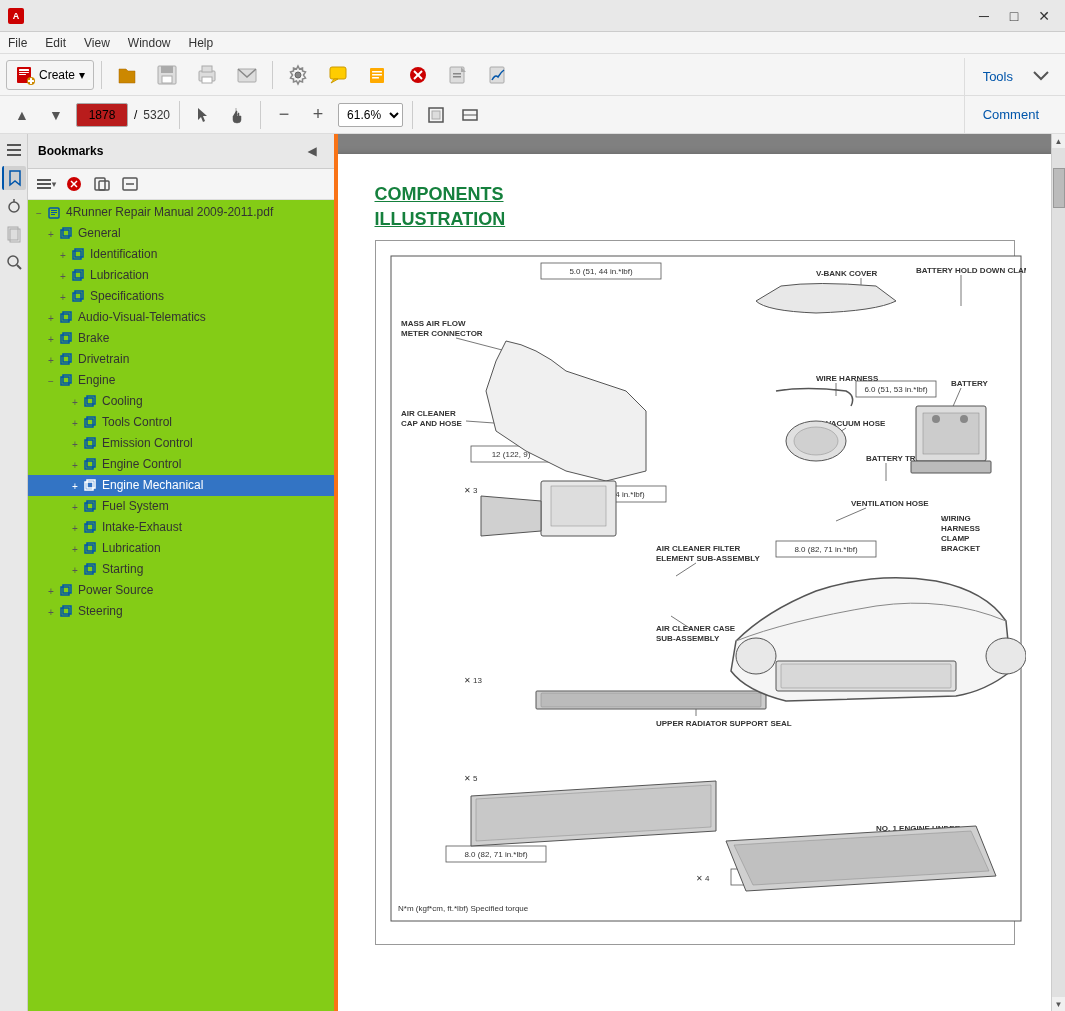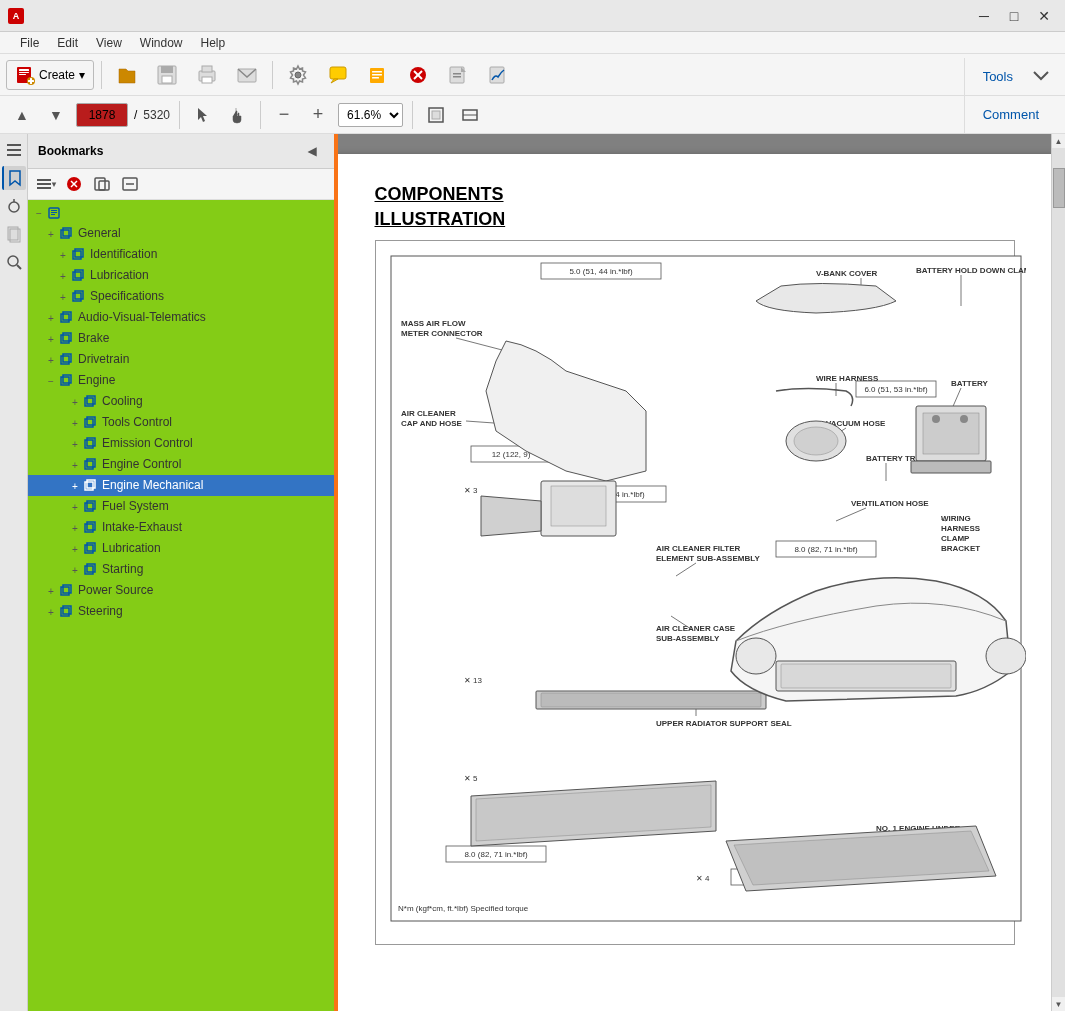--- a/index.html
+++ b/index.html
@@ -20,21 +20,21 @@
     .title-text { font-size: 12px; color: #333; }
     .title-bar-right { display: flex; gap: 4px; }
     .win-btn { width: 26px; height: 20px; display: flex; align-items: center; justify-content: center; cursor: pointer; font-size: 14px; color: #333; border: none; background: transparent; }
 
     
     .menu-bar {
       background: #f5f5f5;
       height: 22px;
       display: flex;
       align-items: center;
-      padding: 0 12px;
+      padding: 0 0;
       border-bottom: 1px solid #ddd;
       gap: 2px;
     }
     .menu-item { padding: 2px 8px; cursor: pointer; font-size: 12px; color: #333; }
 
     
     .toolbar {
       background: #f5f5f5;
       height: 42px;
       display: flex;
@@ -197,21 +197,21 @@
       position: relative;
     }
     .pdf-page {
       background: white;
       width: 720px;
       min-height: 900px;
       padding: 30px 40px;
       box-shadow: 0 2px 8px rgba(0,0,0,0.4);
     }
     .pdf-title-link {
-      color: #000000;
+      color: #15803d;
       text-decoration: underline;
       font-size: 18px;
       font-weight: bold;
       display: block;
       margin-bottom: 4px;
       font-family: Arial, sans-serif;
     }
 
     
     .diagram-container {
@@ -529,20 +529,21 @@
         <div class="bookmark-item">
           <span class="expand-btn">−</span>
           <span class="bm-icon">
             <svg viewBox="0 0 14 14">
                 <rect x="1" y="2" width="10" height="10" rx="1" fill="none" stroke="#0055aa" stroke-width="1.5"></rect>
                 <rect x="3" y="4" width="6" height="1" fill="#0055aa"></rect>
                 <rect x="3" y="6" width="6" height="1" fill="#0055aa"></rect>
                 <rect x="3" y="8" width="4" height="1" fill="#0055aa"></rect>
               </svg>
           </span>
+          <span class="bm-label">4Runner Repair Manual 2009-2011.pdf</span>
         </div>
 
         <div class="bookmark-item indent-1">
           <span class="expand-btn">+</span>
           <span class="bm-icon">
             <svg viewBox="0 0 14 14">
                 <polygon points="1,3 9,3 9,11 1,11" fill="none" stroke="#0055aa" stroke-width="1.5"></polygon>
                 <polygon points="3,1 11,1 11,9 3,9" fill="none" stroke="#0055aa" stroke-width="1.5"></polygon>
               </svg>
           </span>

